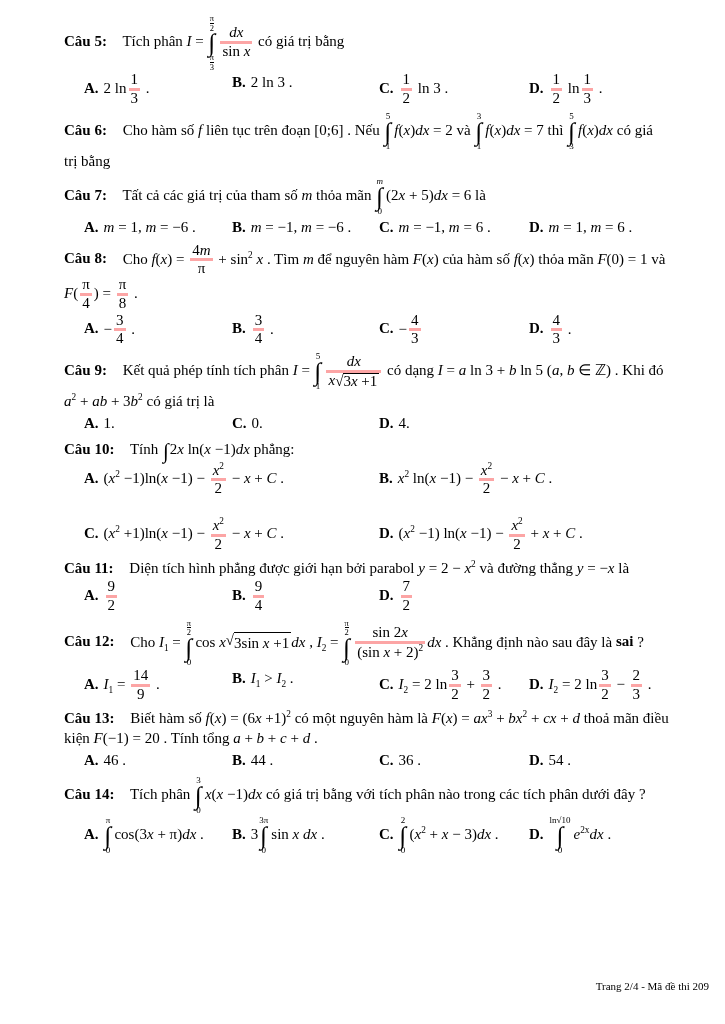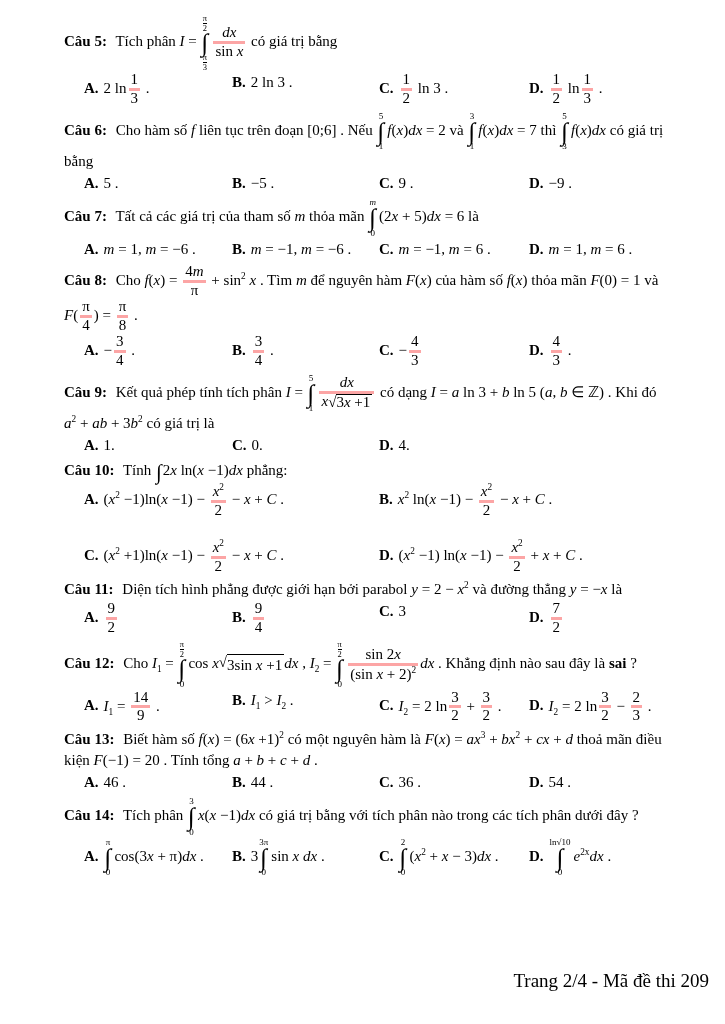--- a/index.html
+++ b/index.html
@@ -3,21 +3,21 @@
 <meta charset="utf-8">
 <style>
   html,body{margin:0;padding:0;background:#fff;}
   .page{
     width:725px;height:1024px;box-sizing:border-box;
     padding:14px 56px 0 64px;position:relative;overflow:hidden;
     font-family:"Liberation Serif",serif;font-size:15px;line-height:1.38;color:#000;background:#fff;
   }
   .q{margin-bottom:5px;}
   .qstem{text-align:left;}
-  .qlabel{font-weight:bold;margin-right:5px;}
+  .qlabel{font-weight:bold;margin-right:12px;}
   .opts{display:grid;margin:1px 0 2px 20px;}
   .opts4{grid-template-columns:148px 147px 150px 1fr;}
   .opts2{grid-template-columns:295px 1fr;row-gap:20px;}
   .opt{white-space:nowrap;}
   .letter{font-weight:bold;margin-right:5px;}
   .mi{font-style:italic;}
   .mb{font-weight:bold;margin-top:48px;}
   sup,sub{font-size:0.62em;}
   .frac{display:inline-flex;flex-direction:column;text-align:center;vertical-align:middle;margin:0 2px;line-height:1.05;}
   .frac .num,.frac .den{display:block;padding:0 2px;}
@@ -25,21 +25,21 @@
   .intg{display:inline-flex;flex-direction:column;align-items:center;vertical-align:middle;margin:0 3px 0 1px;line-height:1;}
   .isym{font-size:25px;line-height:0.85;}
   .intg.plain{vertical-align:-4px;margin:0 1px;}
   .intg.plain .isym{font-size:21px;}
   .ibnd{font-size:9px;line-height:1;min-height:9px;text-align:center;}
   .bfrac{display:inline-flex;flex-direction:column;line-height:1;font-size:8.5px;}
   .bfrac .bden{border-top:1px solid #000;}
   .sqrt{display:inline-flex;align-items:flex-start;vertical-align:middle;}
   .rsym{line-height:1.15;}
   .rbody{border-top:1px solid #000;padding:0 2px 0 0;}
-  .footer{position:absolute;right:16px;bottom:30px;font-size:19px;}
+  .footer{position:absolute;right:16px;bottom:30px;font-size:11px;}
 </style>
 </head>
 <body>
 
 <div class="page">
   <div id="questions">
       <div class="q">
         <div class="qstem"><span class="qlabel">Câu 5:</span> <span class="mt">Tích phân </span><span class="mi">I</span><span class="mt"> = </span><span class="intg">
             <span class="ibnd"><span class="bfrac">
                 <span class="bnum">π</span>
@@ -80,26 +80,20 @@
             <span class="ibnd">1</span>
           </span><span class="mi">f</span><span class="mt">(</span><span class="mi">x</span><span class="mt">)</span><span class="mi">dx</span><span class="mt"> = 2  và </span><span class="intg">
             <span class="ibnd">3</span>
             <span class="isym">∫</span>
             <span class="ibnd">1</span>
           </span><span class="mi">f</span><span class="mt">(</span><span class="mi">x</span><span class="mt">)</span><span class="mi">dx</span><span class="mt"> = 7  thì </span><span class="intg">
             <span class="ibnd">5</span>
             <span class="isym">∫</span>
             <span class="ibnd">3</span>
           </span><span class="mi">f</span><span class="mt">(</span><span class="mi">x</span><span class="mt">)</span><span class="mi">dx</span><span class="mt">  có giá trị bằng</span></div>
-        <div class="opts opts4">
-          <div class="opt"><span class="letter">A.</span><span class="mt">5 .</span></div>
-          <div class="opt"><span class="letter">B.</span><span class="mt">−5 .</span></div>
-          <div class="opt"><span class="letter">C.</span><span class="mt">9 .</span></div>
-          <div class="opt"><span class="letter">D.</span><span class="mt">−9 .</span></div>
-        </div>
       </div>
       <div class="q">
         <div class="qstem"><span class="qlabel">Câu 7:</span> <span class="mt">Tất cả các giá trị của tham số </span><span class="mi">m</span><span class="mt"> thỏa mãn </span><span class="intg">
             <span class="ibnd" style="font-style: italic;">m</span>
             <span class="isym">∫</span>
             <span class="ibnd">0</span>
           </span><span class="mt">(2</span><span class="mi">x</span><span class="mt"> + 5)</span><span class="mi">dx</span><span class="mt"> = 6  là</span></div>
         <div class="opts opts4">
           <div class="opt"><span class="letter">A.</span><span class="mi">m</span><span class="mt"> = 1, </span><span class="mi">m</span><span class="mt"> = −6 .</span></div>
           <div class="opt"><span class="letter">B.</span><span class="mi">m</span><span class="mt"> = −1, </span><span class="mi">m</span><span class="mt"> = −6 .</span></div>
@@ -182,21 +176,20 @@
         <div class="qstem"><span class="qlabel">Câu 11:</span> <span class="mt">Diện tích hình phẳng được giới hạn bởi parabol </span><span class="mi">y</span><span class="mt"> = 2 − </span><span class="mi">x</span><sup>2</sup><span class="mt"> và  đường thẳng </span><span class="mi">y</span><span class="mt"> = −</span><span class="mi">x</span><span class="mt"> là</span></div>
         <div class="opts opts4">
           <div class="opt"><span class="letter">A.</span><span class="frac">
               <span class="num">9</span>
               <span class="den">2</span>
             </span></div>
           <div class="opt"><span class="letter">B.</span><span class="frac">
               <span class="num">9</span>
               <span class="den">4</span>
             </span></div>
-          <div class="opt"><span class="letter">C.</span><span class="mt">3</span></div>
           <div class="opt"><span class="letter">D.</span><span class="frac">
               <span class="num">7</span>
               <span class="den">2</span>
             </span></div>
         </div>
       </div>
       <div class="q">
         <div class="qstem"><span class="qlabel">Câu 12:</span> <span class="mt">Cho </span><span class="mi">I</span><sub>1</sub><span class="mt"> = </span><span class="intg">
             <span class="ibnd"><span class="bfrac">
                 <span class="bnum">π</span>

